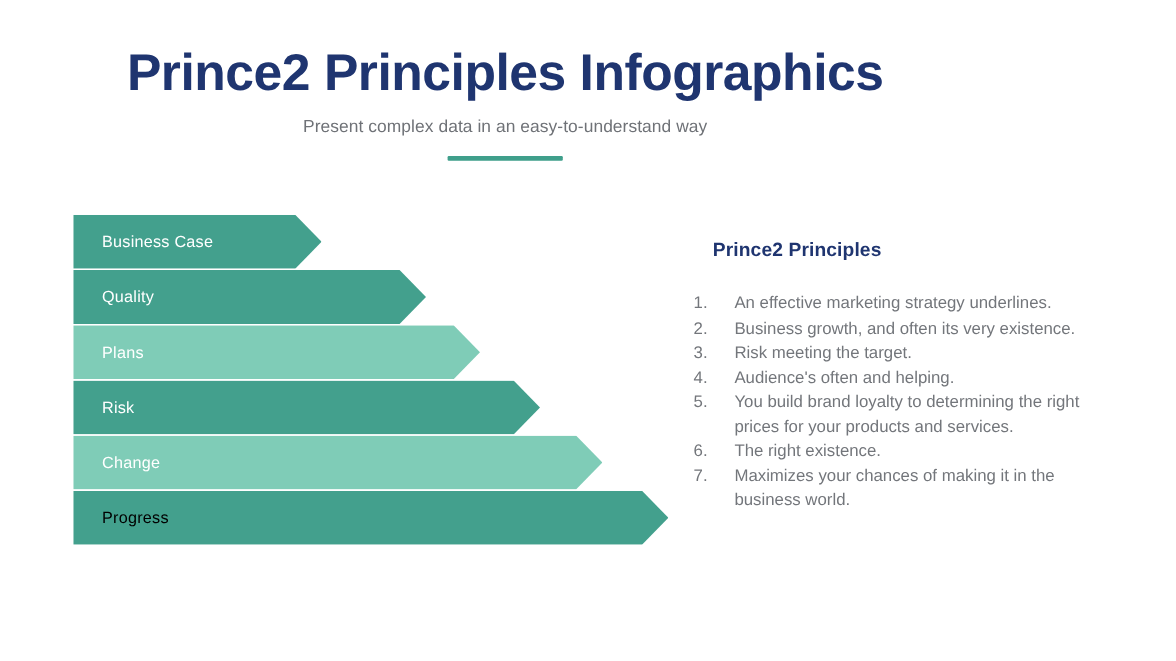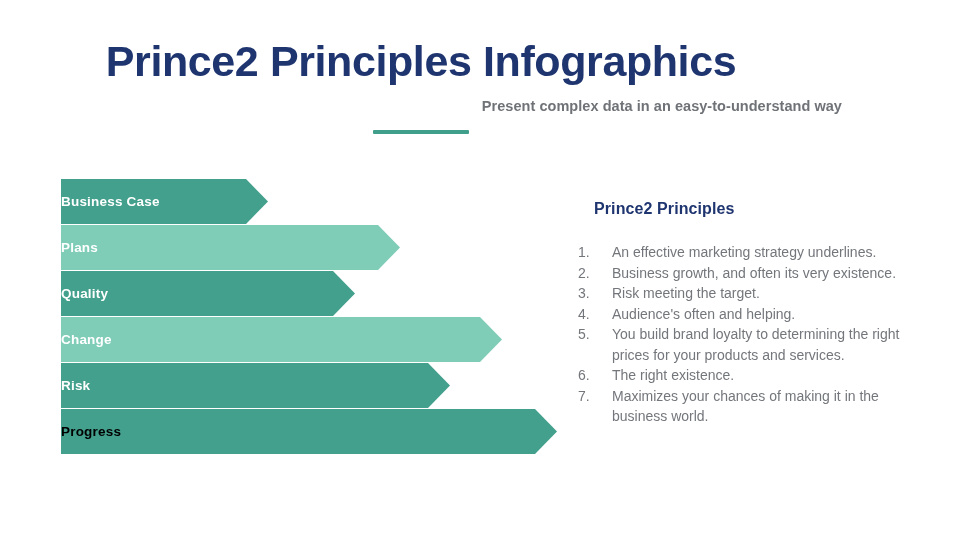--- a/index.html
+++ b/index.html
@@ -33,25 +33,24 @@
     font-size: 43px;
     font-weight: 700;
     color: #1f3570;
     letter-spacing: -0.4px;
     line-height: 1.08;
     margin: 0;
     white-space: nowrap;
   }
   .subtitle {
     font-size: 14.5px;
-    font-weight: 700;
+    font-weight: 400;
     color: #6f7277;
     margin: 14px 0 0 0;
     letter-spacing: 0.05px;
-    text-align: right;
   }
   .accent-bar {
     width: 96px;
     height: 4px;
     background: #3f9f8b;
     margin: 16px auto 0 auto;
     border-radius: 1px;
   }
 
   
@@ -75,22 +74,23 @@
     height: 45px;
     clip-path: polygon(0 0, calc(100% - 22px) 0, 100% 50%, calc(100% - 22px) 100%, 0 100%);
   }
   .funnel-shape.dark  { background: #43a08d; }
   .funnel-shape.light { background: #7fccb7; }
   .funnel-label {
     position: relative;
     z-index: 2;
     color: #ffffff;
     font-size: 13.5px;
-    font-weight: 700;
+    font-weight: 400;
     letter-spacing: 0.2px;
+    padding-left: 24px;
     white-space: nowrap;
   }
 
   
   .content {
     position: absolute;
     left: 578px;
     top: 200px;
     width: 352px;
   }
@@ -137,37 +137,37 @@
 
   <div class="funnel">
 
     <div class="funnel-row">
       <div class="funnel-shape dark" style="width: 207px;"></div>
       <span class="funnel-label" style="color: rgb(255, 255, 255);">Business Case</span>
     </div>
 
 
     <div class="funnel-row">
+      <div class="funnel-shape dark" style="width: 294px;"></div>
+      <span class="funnel-label" style="color: rgb(255, 255, 255);">Quality</span>
+    </div>
+
+    <div class="funnel-row">
       <div class="funnel-shape light" style="width: 339px;"></div>
       <span class="funnel-label" style="color: rgb(255, 255, 255);">Plans</span>
     </div>
 
     <div class="funnel-row">
-      <div class="funnel-shape dark" style="width: 294px;"></div>
-      <span class="funnel-label" style="color: rgb(255, 255, 255);">Quality</span>
+      <div class="funnel-shape dark" style="width: 389px;"></div>
+      <span class="funnel-label" style="color: rgb(255, 255, 255);">Risk</span>
     </div>
 
     <div class="funnel-row">
       <div class="funnel-shape light" style="width: 441px;"></div>
       <span class="funnel-label" style="color: rgb(255, 255, 255);">Change</span>
-    </div>
-
-    <div class="funnel-row">
-      <div class="funnel-shape dark" style="width: 389px;"></div>
-      <span class="funnel-label" style="color: rgb(255, 255, 255);">Risk</span>
     </div>
 
     <div class="funnel-row">
       <div class="funnel-shape dark" style="width: 496px;"></div>
       <span class="funnel-label" style="color: #000000; text-align: right;">Progress</span>
     </div>
 
   </div>
 
   <div class="content">

